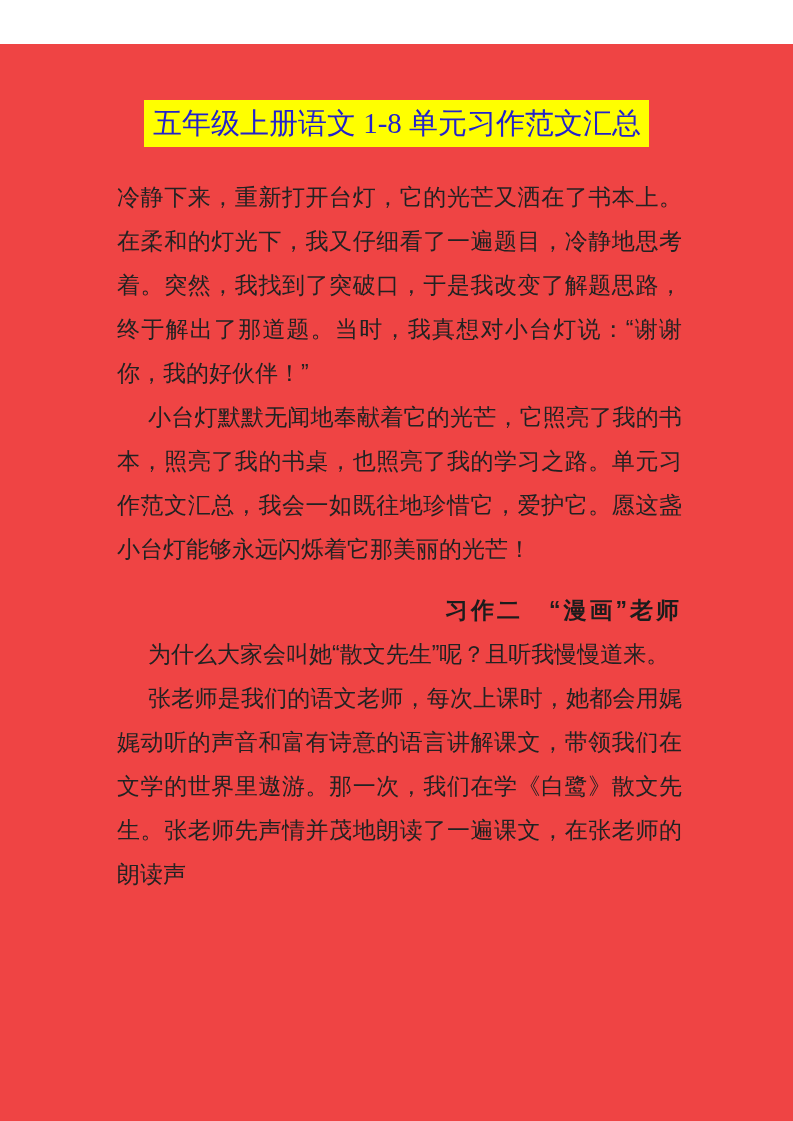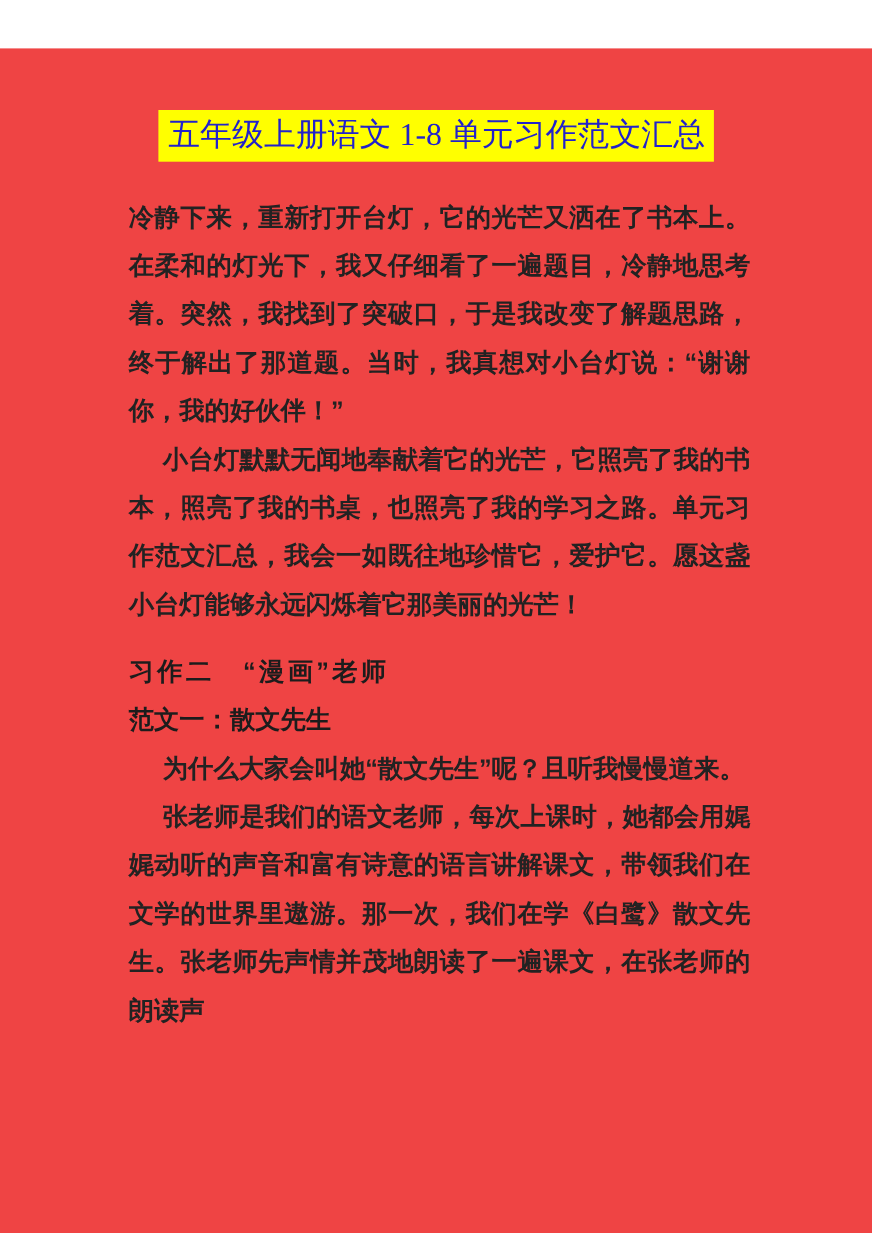--- a/index.html
+++ b/index.html
@@ -35,28 +35,27 @@
     width: 565px;
     margin: 28px 111px 0 117px;
     font-size: 23px;
     line-height: 44px;
     color: #222222;
     text-align: justify;
     text-justify: inter-ideograph;
   }
   .content p {
     margin: 0;
-    font-weight: bold;
   }
   .content p.indent {
     text-indent: 31px;
   }
   .section-heading {
     margin: 17px 0 0 0;
-    text-align: left;
+    text-align: right;
     font-size: 23px;
     font-weight: bold;
     letter-spacing: 3px;
     line-height: 44px;
     color: #1c1c1c;
   }
   .subheading {
     margin: 0;
     text-align: left;
     font-size: 23px;
@@ -75,21 +74,20 @@
   </div>
 
   <div class="content" style="color: rgb(34, 34, 34);">
 
     <p class="no-indent">冷静下来，重新打开台灯，它的光芒又洒在了书本上。在柔和的灯光下，我又仔细看了一遍题目，冷静地思考着。突然，我找到了突破口，于是我改变了解题思路，终于解出了那道题。当时，我真想对小台灯说：“谢谢你，我的好伙伴！”</p>
 
     <p class="indent">小台灯默默无闻地奉献着它的光芒，它照亮了我的书本，照亮了我的书桌，也照亮了我的学习之路。单元习作范文汇总，我会一如既往地珍惜它，爱护它。愿这盏小台灯能够永远闪烁着它那美丽的光芒！</p>
 
     <h2 class="section-heading">习作二　“漫画”老师</h2>
 
-    <h3 class="subheading">范文一：散文先生</h3>
 
 
     <p class="indent">为什么大家会叫她“散文先生”呢？且听我慢慢道来。</p>
 
     <p class="indent">张老师是我们的语文老师，每次上课时，她都会用娓娓动听的声音和富有诗意的语言讲解课文，带领我们在文学的世界里遨游。那一次，我们在学《白鹭》散文先生。张老师先声情并茂地朗读了一遍课文，在张老师的朗读声</p>
 
   </div>
 </div>
 
 </body></html>

